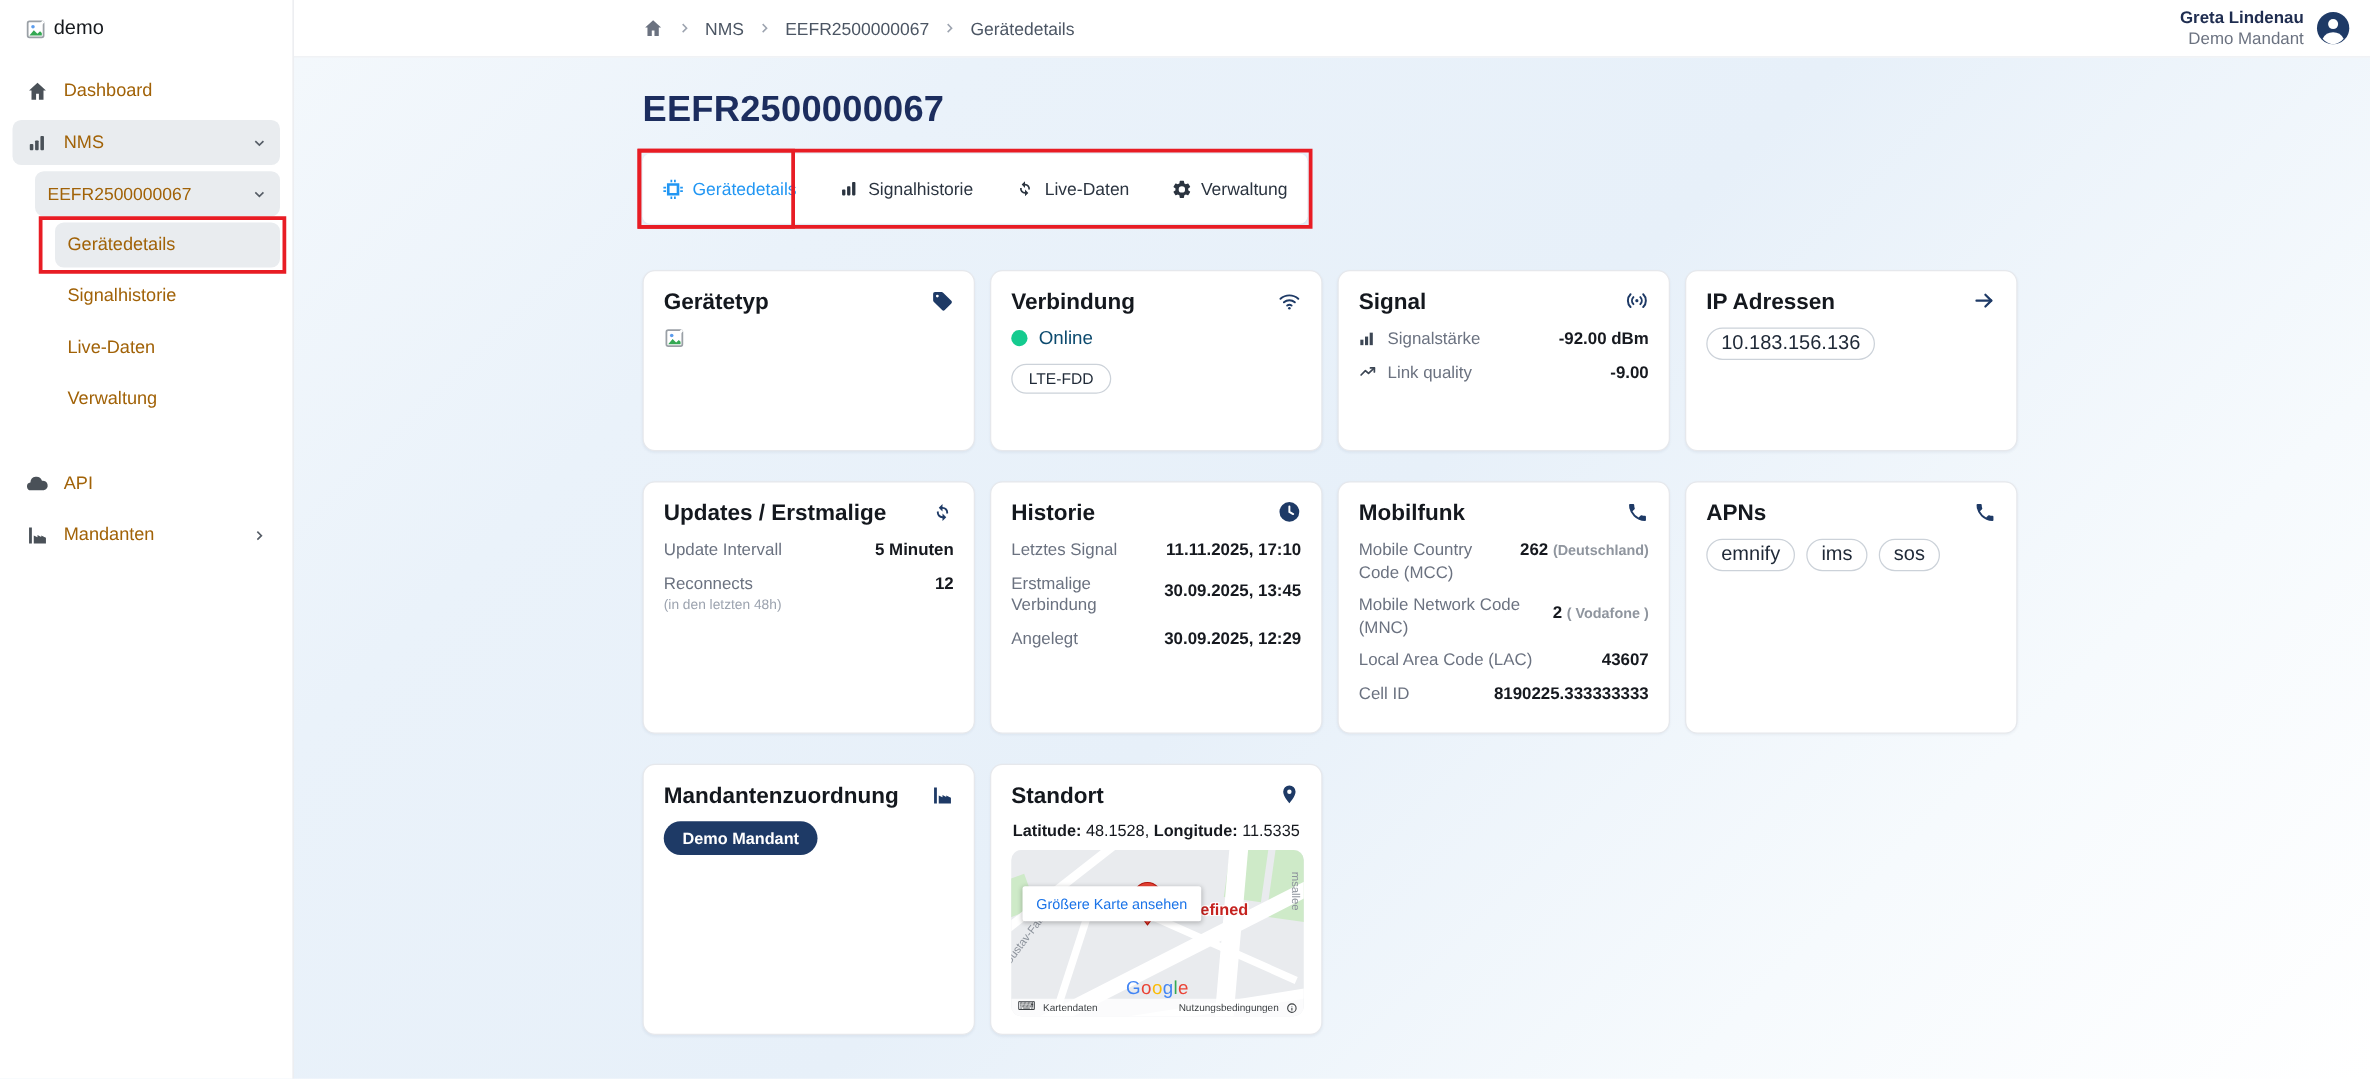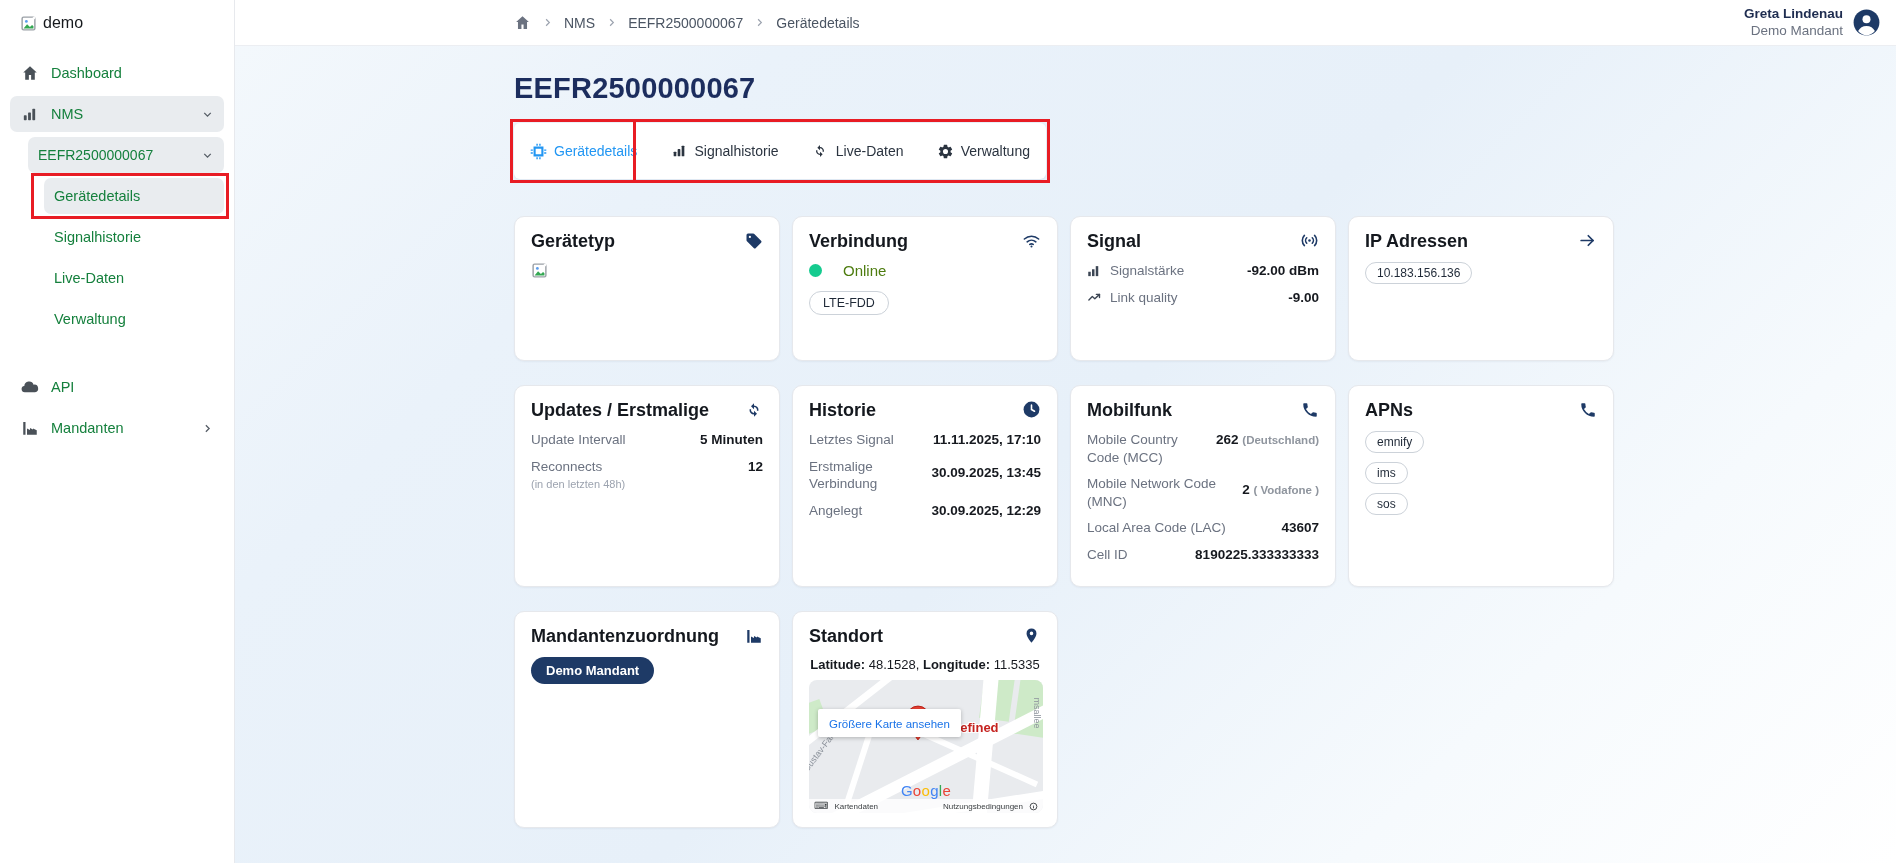--- a/index.html
+++ b/index.html
@@ -4,21 +4,21 @@
 <style>
   * { margin:0; padding:0; box-sizing:border-box; }
   html,body { width:1896px; height:863px; font-family:"Liberation Sans", sans-serif; }
   body { position:relative; overflow:hidden;
          background:linear-gradient(135deg,#f8fbfd 0%, #eaf2fa 30%, #e7f0f9 55%, #f6fafd 80%, #ffffff 100%); }
 
   
   .sidebar { position:absolute; left:0; top:0; width:235px; height:100%; background:#fff; border-right:1px solid #e7e9ed; z-index:10; }
   .logo-row { display:flex; align-items:center; gap:6px; padding:14px 20px 18px 20px; font-size:16px; color:#16191d; }
   .nav { padding:0 10px; }
-  .nav-item { position:relative; display:flex; align-items:center; gap:12px; height:36px; border-radius:7px; padding:0 10px; margin:5px 0; color:#15803d; font-size:14.5px; cursor:pointer; }
+  .nav-item { position:relative; display:flex; align-items:center; gap:12px; height:36px; border-radius:7px; padding:0 10px; margin:5px 0; color:#a16207; font-size:14.5px; cursor:pointer; }
   .nav-item .nav-ic { width:19px; height:19px; color:#4a5158; flex:none; display:flex; align-items:center; justify-content:center; }
   .nav-item.active-bg { background:#e9ecef; }
   .nav-item .chev { margin-left:auto; color:#565d66; display:flex; }
   .indent1 { margin-left:18px; }
   .indent2 { margin-left:34px; }
   .nav-gap { height:22px; }
   .rel { position:relative; }
 
   
   .redbox { position:absolute; border:3px solid #e81c24; pointer-events:none; z-index:50; }
@@ -55,25 +55,25 @@
   .card-ic { width:19px; height:19px; color:#1e3a66; display:flex; align-items:center; justify-content:center; flex:none; }
 
   .kv { display:flex; justify-content:space-between; align-items:flex-start; margin:9px 0; gap:8px; }
   .kv-label { font-size:13.5px; color:#6b7280; display:flex; gap:8px; align-items:flex-start; max-width:130px; line-height:1.3; }
   .kv-label .row-ic { width:15px; height:15px; color:#3c4654; flex:none; margin-top:1px; display:flex; }
   .kv-value { font-size:13.5px; font-weight:bold; color:#16191f; text-align:center; line-height:1.3; white-space:nowrap; }
   .kv-suffix { font-size:11.5px; font-weight:bold; color:#8f959e; }
   .sublabel { font-size:11px; color:#9ca3af; margin-top:2px; }
 
   .pill { display:inline-block; border:1px solid #ccd2d9; border-radius:999px; padding:4px 13px; font-size:12.5px; color:#1f2937; background:#fff; }
-  .pill-sm { padding:3px 11px; font-size:12px; }
+  .pill-sm { padding:3px 11px; font-size:16px; }
   .pill-navy { display:inline-block; background:#1e3a66; color:#fff; font-weight:bold; font-size:13px; border-radius:999px; padding:6px 15px; }
-  .pill-col { display:flex; flex-direction:column; align-items:flex-start; gap:9px; }
-
-  .status-row { display:flex; align-items:center; gap:21px; margin:6px 0 12px 0; font-size:15px; color:#4d7c0f;text-align:right; }
+  .pill-col { display:flex; flex-direction:row; align-items:flex-start; gap:9px; }
+
+  .status-row { display:flex; align-items:center; gap:9px; margin:6px 0 12px 0; font-size:15px; color:#0c4a6e;text-align:right; }
   .dot-green { width:13px; height:13px; border-radius:50%; background:#15cb8f; }
 
   
   .coords { text-align:center; font-size:13px; color:#16191f; margin:4px 0 8px 0; }
   .coords b { font-weight:bold; }
   .map { position:relative; width:234px; height:133px; background:#e9ebee; border-radius:8px; overflow:hidden; }
   .road { position:absolute; background:#fff; }
   .green { position:absolute; background:#ceeac8; }
   .map-link-box { position:absolute; left:9px; top:29px; background:#fff; padding:5px 11px; box-shadow:0 1px 4px rgba(0,0,0,.25); z-index:4; border-radius:2px; }
   .map-link { font-size:11.5px; color:#1a73e8; cursor:pointer; white-space:nowrap; }

